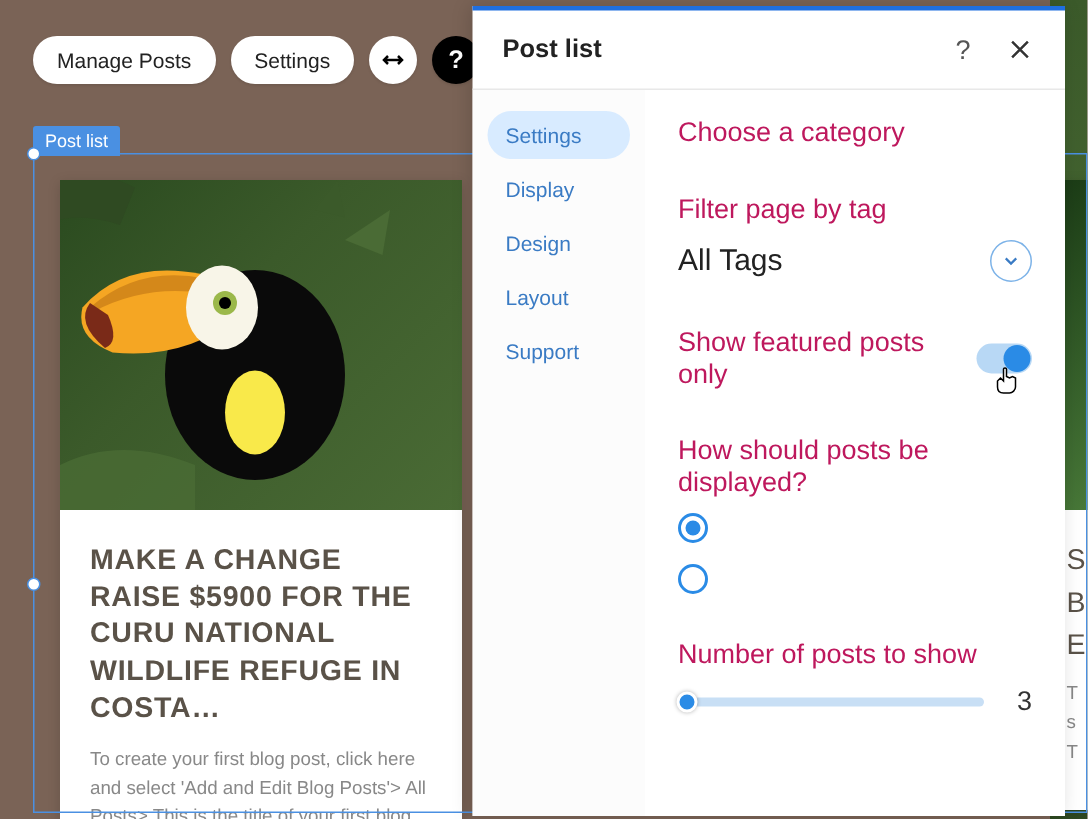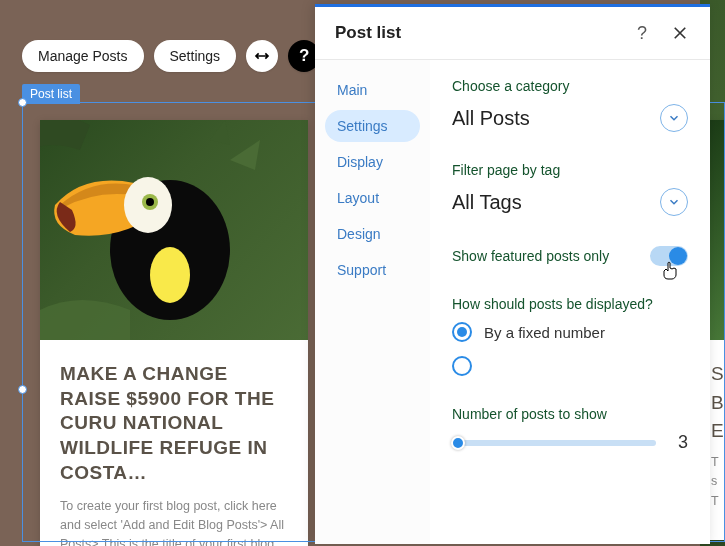--- a/index.html
+++ b/index.html
@@ -1,18 +1,18 @@
 <!DOCTYPE html>
 <html><head>
 <meta charset="utf-8">
 <style>
 * { box-sizing: border-box; margin: 0; padding: 0; }
 body { font-family: -apple-system, BlinkMacSystemFont, "Helvetica Neue", Arial, sans-serif; width: 725px; height: 546px; overflow: hidden; position: relative; background: #7a6356; }
 .bg-strip { position: absolute; right: 0; top: 0; width: 25px; height: 546px; background: linear-gradient(180deg,#3b5a2a,#4a6b35,#2f4a22); }
-.toolbar { position: absolute; top: 40px; left: 22px; display: flex; gap: 10px; align-items: center; }
+.toolbar { position: absolute; top: 24px; left: 22px; display: flex; gap: 10px; align-items: center; }
 .pill-btn { background: #fff; border: none; border-radius: 18px; padding: 8px 16px; font-size: 14px; font-weight: 500; color: #222; cursor: pointer; box-shadow: 0 1px 2px rgba(0,0,0,0.1); }
 .icon-circle { width: 32px; height: 32px; background: #fff; border-radius: 50%; display: flex; align-items: center; justify-content: center; cursor: pointer; box-shadow: 0 1px 2px rgba(0,0,0,0.1); }
 .icon-circle.dark { background: #000; color: #fff; }
 .icon-circle svg { width: 16px; height: 16px; }
 .selection-label { position: absolute; top: 84px; left: 22px; background: #4a90e2; color: #fff; font-size: 12px; padding: 3px 8px; border-radius: 2px 2px 0 0; z-index: 5; }
 .selection-box { position: absolute; top: 102px; left: 22px; right: 0; height: 440px; border: 1.5px solid #4a90e2; pointer-events: none; z-index: 4; }
 .sel-handle { position: absolute; width: 9px; height: 9px; background: #fff; border: 1.5px solid #4a90e2; border-radius: 50%; z-index: 6; }
 .sel-handle.tl { top: 98px; left: 18px; }
 .sel-handle.ml { top: 385px; left: 18px; }
 .card { position: absolute; top: 120px; left: 40px; width: 268px; background: #fff; box-shadow: 0 2px 8px rgba(0,0,0,0.15); z-index: 3; }
@@ -31,21 +31,21 @@
 .panel-hdr { display: flex; align-items: center; justify-content: space-between; padding: 16px 20px; border-bottom: 1px solid #e8e8e8; }
 .panel-title { font-size: 17px; font-weight: 600; color: #222; }
 .panel-hdr-icons { display: flex; gap: 18px; align-items: center; }
 .hdr-icon { cursor: pointer; color: #555; font-size: 18px; width: 20px; height: 20px; display: flex; align-items: center; justify-content: center; }
 .panel-body { display: flex; flex: 1; overflow: hidden; }
 .panel-nav { width: 115px; padding: 14px 10px; background: #fcfcfc; }
 .nav-item { padding: 8px 12px; font-size: 14px; color: #3a7bc4; border-radius: 16px; cursor: pointer; margin-bottom: 4px; }
 .nav-item.active { background: #d8ebff; }
 .panel-content { flex: 1; padding: 18px 22px; overflow-y: auto; }
 .section { margin-bottom: 30px; }
-.section-label { font-size: 14px; color: #14532d; margin-bottom: 10px; }
+.section-label { font-size: 18px; color: #be185d; margin-bottom: 10px; }
 .select-row { display: flex; align-items: center; justify-content: space-between; }
 .select-val { font-size: 20px; color: #222; font-weight: 300; }
 .chev-btn { width: 28px; height: 28px; border: 1.5px solid #7db3e8; border-radius: 50%; display: flex; align-items: center; justify-content: center; cursor: pointer; color: #3a7bc4; }
 .chev-btn svg { width: 14px; height: 14px; }
 .toggle-row { display: flex; align-items: center; justify-content: space-between; }
 .toggle { width: 38px; height: 20px; background: #b8d8f5; border-radius: 10px; position: relative; cursor: pointer; }
 .toggle-knob { position: absolute; right: 1px; top: 1px; width: 18px; height: 18px; background: #2a8be6; border-radius: 50%; }
 .cursor-hand { position: absolute; top: 15px; left: 12px; font-size: 16px; pointer-events: none; }
 .radio-row { display: flex; align-items: center; gap: 12px; margin-bottom: 14px; cursor: pointer; }
 .radio { width: 20px; height: 20px; border: 2px solid #2a8be6; border-radius: 50%; display: flex; align-items: center; justify-content: center; flex-shrink: 0; }
@@ -124,39 +124,30 @@
       <div class="hdr-icon">?</div>
       <div class="hdr-icon">
         <svg viewBox="0 0 24 24" width="18" height="18" stroke="#333" stroke-width="2.2" fill="none">
             <path d="M5 5l14 14M19 5L5 19"></path>
           </svg>
       </div>
     </div>
   </div>
   <div class="panel-body">
     <div class="panel-nav">
-      <div class="nav-item">Main</div>
       <div class="nav-item active">Settings</div>
       <div class="nav-item">Display</div>
+      <div class="nav-item">Design</div>
       <div class="nav-item">Layout</div>
-      <div class="nav-item">Design</div>
       <div class="nav-item">Support</div>
     </div>
     <div class="panel-content">
 
       <div class="section">
         <div class="section-label">Choose a category</div>
-        <div class="select-row">
-          <div class="select-val">All Posts</div>
-          <div class="chev-btn">
-            <svg viewBox="0 0 24 24" fill="none" stroke="currentColor" stroke-width="2.5">
-                <path d="M6 9l6 6 6-6"></path>
-              </svg>
-          </div>
-        </div>
       </div>
 
       <div class="section">
         <div class="section-label">Filter page by tag</div>
         <div class="select-row">
           <div class="select-val">All Tags</div>
           <div class="chev-btn">
             <svg viewBox="0 0 24 24" fill="none" stroke="currentColor" stroke-width="2.5">
                 <path d="M6 9l6 6 6-6"></path>
               </svg>
@@ -175,21 +166,20 @@
                 </svg>
             </div>
           </div>
         </div>
       </div>
 
       <div class="section">
         <div class="section-label">How should posts be displayed?</div>
         <div class="radio-row">
           <div class="radio checked"></div>
-          <div class="radio-label">By a fixed number</div>
         </div>
         <div class="radio-row">
           <div class="radio"></div>
         </div>
       </div>
 
       <div class="section" style="margin-bottom:20px">
         <div class="section-label">Number of posts to show</div>
         <div class="slider-row">
           <div class="slider">

